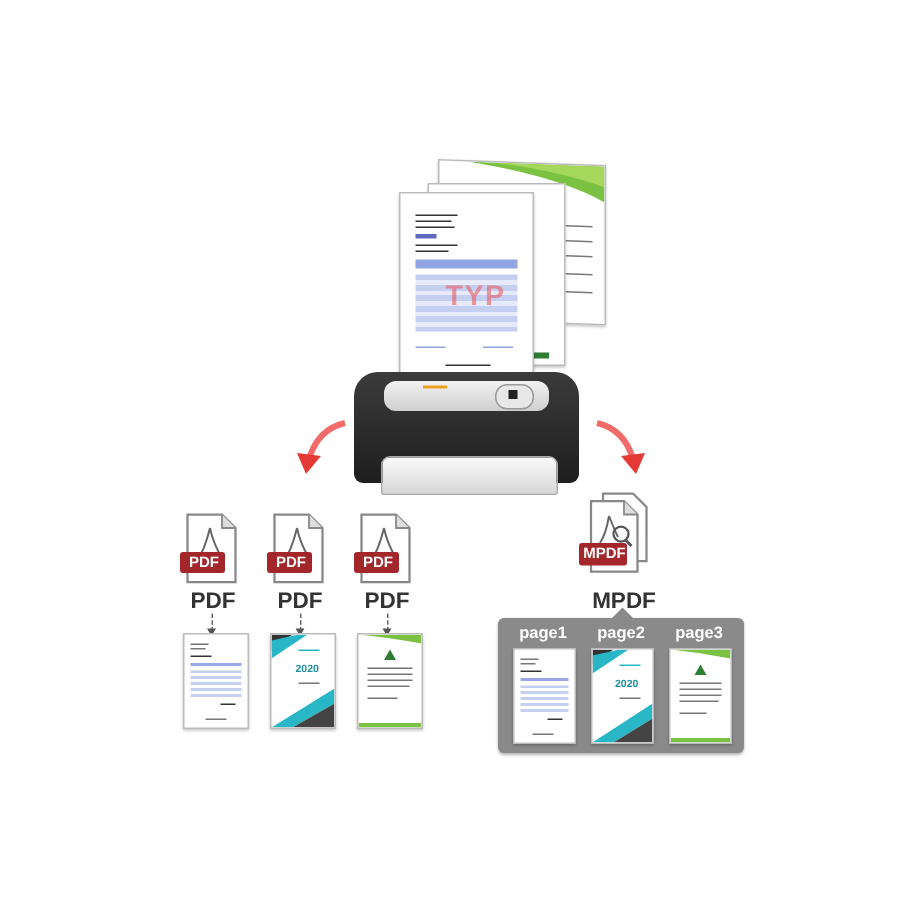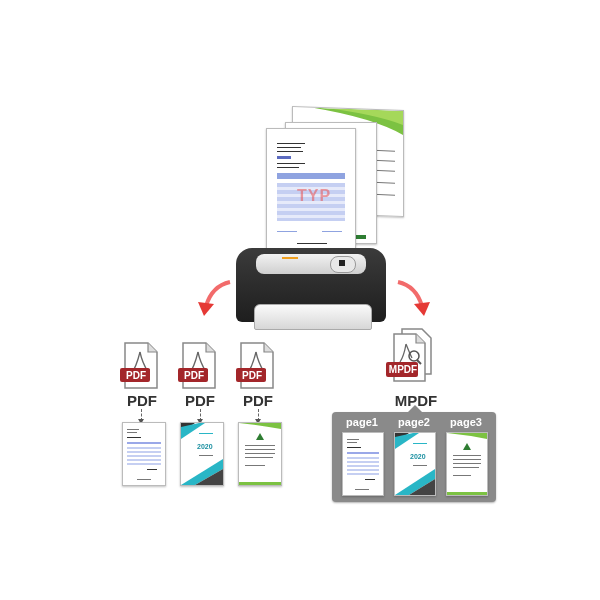--- a/index.html
+++ b/index.html
@@ -35,21 +35,21 @@
 
 <div class="abs doc" style="left:266px;top:128px;width:88px;height:120px;">
   <div class="line" style="left:10px;top:14px;width:28px;background:#333"></div>
   <div class="line" style="left:10px;top:18px;width:24px;background:#333"></div>
   <div class="line" style="left:10px;top:22px;width:26px;background:#333"></div>
   <div class="abs" style="left:10px;top:27px;width:14px;height:3px;background:#5c6bc0"></div>
   <div class="line" style="left:10px;top:34px;width:28px;background:#333"></div>
   <div class="line" style="left:10px;top:38px;width:22px;background:#333"></div>
   <div class="abs" style="left:10px;top:44px;width:68px;height:6px;background:#8fa3e0"></div>
   <div class="abs" style="left:10px;top:54px;width:68px;height:38px;background:repeating-linear-gradient(#c5cff2 0 4px,#e6eafa 4px 7px)"></div>
-  <div class="abs" style="left:30px;top:58px;font-size:16px;font-weight:bold;color:rgba(233,80,80,.55);letter-spacing:1px">TYP</div>
+  <div class="abs" style="left:30px;top:58px;font-size:19px;font-weight:bold;color:rgba(233,80,80,.55);letter-spacing:1px">TYP</div>
   <div class="line" style="left:10px;top:102px;width:20px;background:#8fa3e0"></div>
   <div class="line" style="left:55px;top:102px;width:20px;background:#8fa3e0"></div>
   <div class="line" style="left:30px;top:114px;width:30px;background:#333"></div>
 </div>
 
 <div class="abs" style="left:236px;top:242px;width:150px;height:88px;">
   <div class="abs" style="left:0;top:6px;width:150px;height:74px;background:linear-gradient(#3b3b3b,#1e1e1e);border-radius:16px 16px 6px 6px"></div>
   <div class="abs" style="left:20px;top:12px;width:110px;height:20px;background:linear-gradient(#f2f2f2,#cfcfcf);border-radius:8px;"></div>
   <div class="abs" style="left:94px;top:14px;width:24px;height:15px;background:#e8e8e8;border:1px solid #999;border-radius:8px;"></div>
   <div class="abs" style="left:103px;top:18px;width:6px;height:6px;background:#222"></div>

